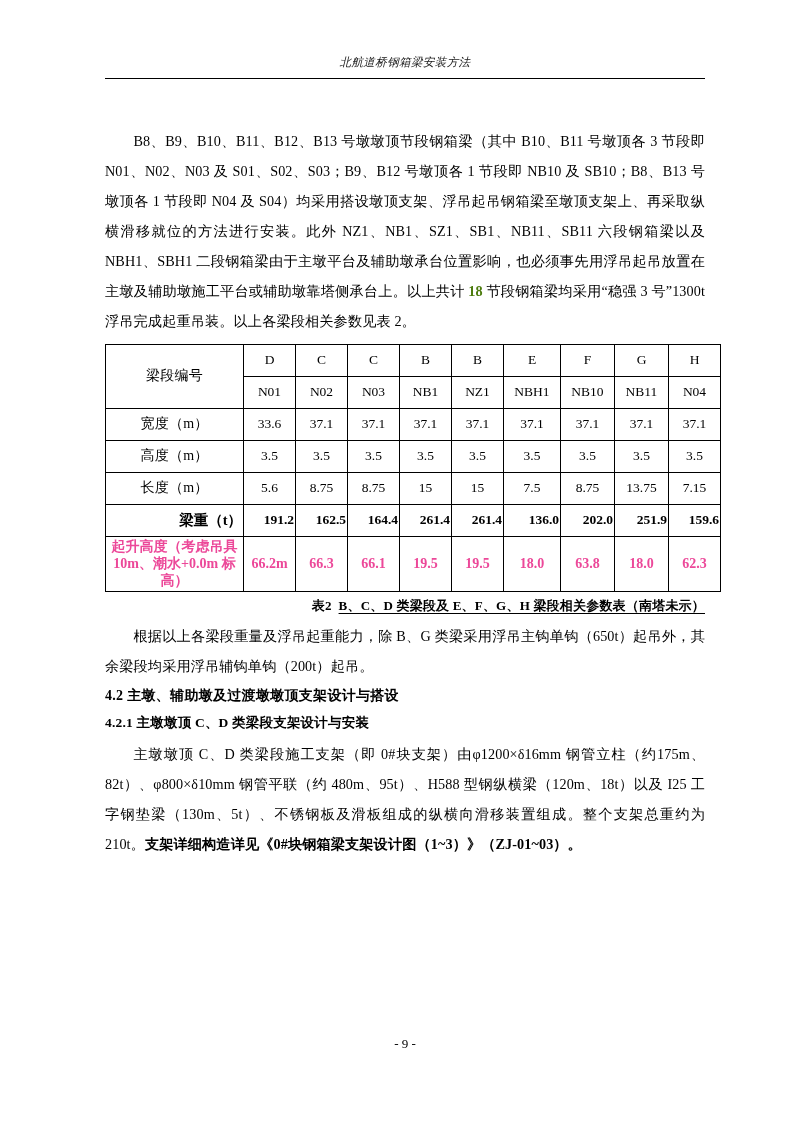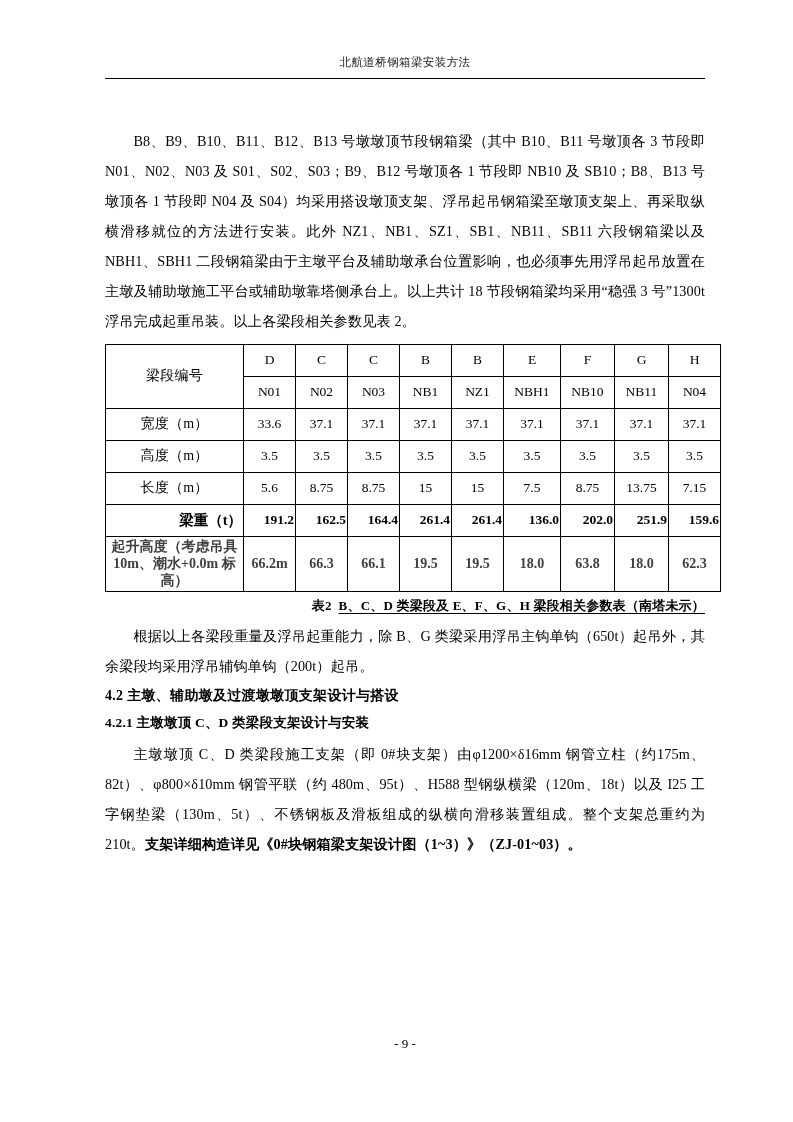--- a/index.html
+++ b/index.html
@@ -29,20 +29,21 @@
   
   .running-header {
     position: absolute;
     left: 105px;
     top: 55px;
     width: 600px;
     text-align: center;
     font-size: 11.5px;
     letter-spacing: 0.4px;
     color: #1a1a1a;
+    font-style: italic;
   }
   .header-rule {
     position: absolute;
     left: 105px;
     top: 78px;
     width: 600px;
     height: 0;
     border-top: 1.6px solid #000;
   }
 
@@ -82,22 +83,22 @@
     font-size: 14.2px;
     line-height: 30px;
     text-align: justify;
     text-justify: inter-ideograph;
     letter-spacing: 0.1px;
   }
   p.indent {
     text-indent: 2em;
   }
   .red-num {
-    color: #000000;
-    font-weight: normal;
+    color: #4d7c0f;
+    font-weight: bold;
   }
   .bold-run {
     font-weight: bold;
   }
 
   
   table.param-table {
     border-collapse: collapse;
     width: 600px;
     table-layout: fixed;
@@ -117,21 +118,21 @@
   }
   td.rowlabel-bold {
     font-weight: bold;
     font-size: 14.5px;
   }
   tr.weight-row td {
     font-weight: bold;
     text-align: right;
   }
   tr.lift-row td {
-    color: #404040;
+    color: #ec4899;
     font-weight: bold;
     font-size: 14px;
   }
   td.lift-label {
     font-size: 10.4px;
     font-weight: bold;
     line-height: 1.75;
     padding: 3px 2px;
     letter-spacing: 0;
   }

